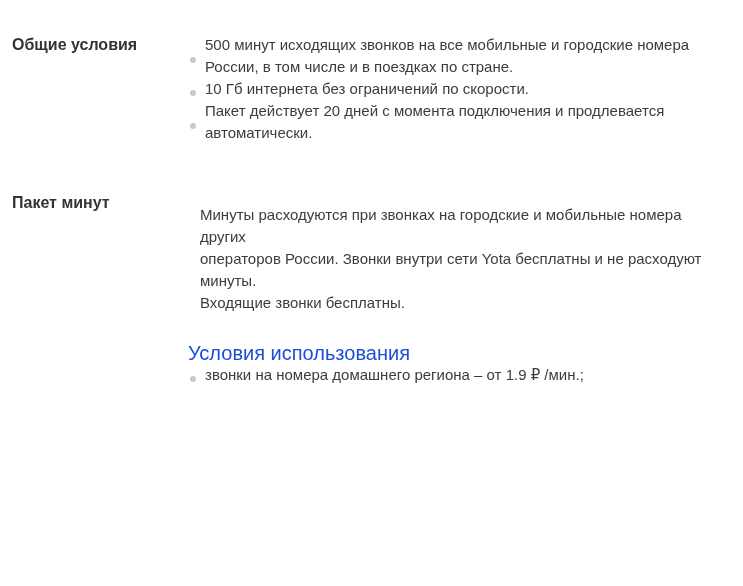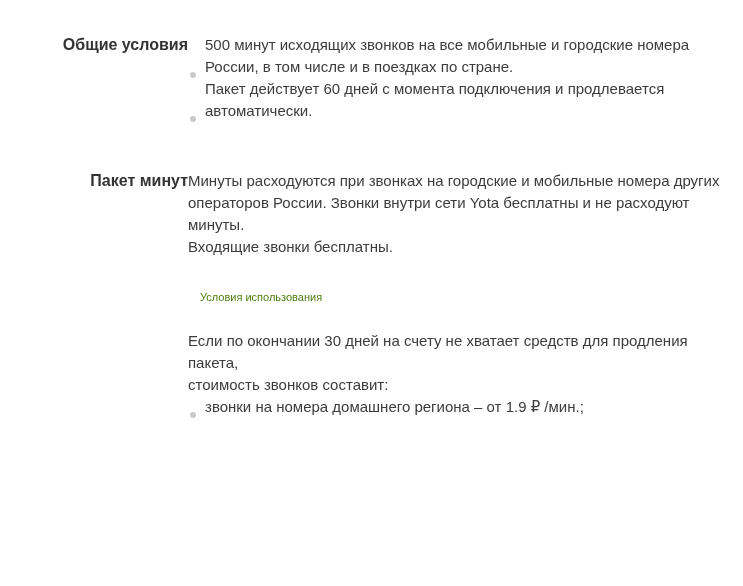--- a/index.html
+++ b/index.html
@@ -24,64 +24,63 @@
     display: flex;
     align-items: flex-start;
   }
   .row.section-minutes {
     margin-top: 48px;
   }
   .left-col {
     box-sizing: border-box;
     width: 188px;
     flex: none;
-    padding-left: 4px;
-    text-align: right;
+    padding-left: 12px;
   }
   .right-col {
     flex: 1;
     min-width: 0;
     padding-right: 6px;
   }
   .side-heading {
     font-size: 16px;
     line-height: 22px;
     font-weight: bold;
     color: #333333;
     white-space: pre-line;
   }
   .body-text {
     font-size: 15px;
     line-height: 22px;
     color: #3c3c3c;
     white-space: pre-line;
   }
-  p.body-text { margin: 0; }
+  p.body-text { margin: 12px; }
   ul.dot-list {
     list-style: none;
     margin: 0;
     padding: 0;
   }
   ul.dot-list li {
     display: flex;
-    align-items: flex-end;
+    align-items: center;
   }
   .dot {
     flex: none;
     width: 6px;
     height: 6px;
     border-radius: 50%;
     background: #c9c9c9;
     margin: 8px 9px 0 2px;
   }
   .subheading {
-    margin: 28px 0 0 12px;
-    font-size: 11px;
+    margin: 28px 0 0 0;
+    font-size: 20px;
     line-height: 22px;
-    color: #4d7c0f;
+    color: #1d4ed8;
     white-space: pre-line;
   }
   .para-add-option { margin-top: 20px !important; }
   .para-renewal { margin-top: 22px !important; }
 </style>
 </head>
 <body>
 
 <div class="page">
 
@@ -91,42 +90,44 @@
     </div>
     <div class="right-col">
       <ul class="dot-list">
         <li>
           <span class="dot"></span>
           <span class="body-text">500 минут исходящих звонков на все мобильные и городские номера
 России, в том числе и в поездках по стране.</span>
         </li>
         <li>
           <span class="dot"></span>
-          <span class="body-text">Пакет действует 60 дней с момента подключения и продлевается
+          <span class="body-text">10 Гб интернета без ограничений по скорости.</span>
+        </li>
+        <li>
+          <span class="dot"></span>
+          <span class="body-text">Пакет действует 20 дней с момента подключения и продлевается
 автоматически.</span>
         </li>
       </ul>
     </div>
   </div>
 
   <div class="row section-minutes">
     <div class="left-col">
       <div class="side-heading">Пакет минут</div>
     </div>
     <div class="right-col">
 
       <p class="body-text">Минуты расходуются при звонках на городские и мобильные номера других
 операторов России. Звонки внутри сети Yota бесплатны и не расходуют минуты.
 Входящие звонки бесплатны.</p>
 
       <p class="subheading">Условия использования</p>
 
 
-      <p class="body-text para-renewal">Если по окончании 30 дней на счету не хватает средств для продления пакета,
-стоимость звонков составит:</p>
 
       <ul class="dot-list">
         <li>
           <span class="dot"></span>
           <span class="body-text">звонки на номера домашнего региона – от 1.9 ₽ /мин.;</span>
         </li>
 
       </ul>
 
     </div>

